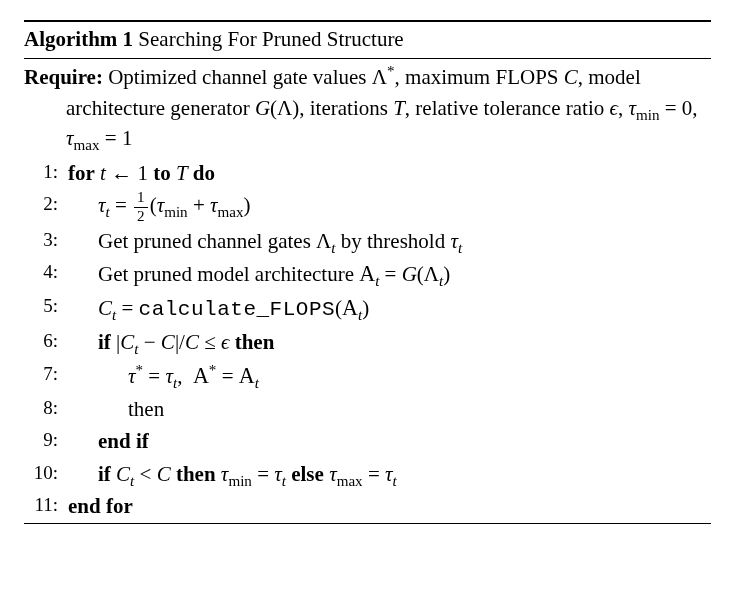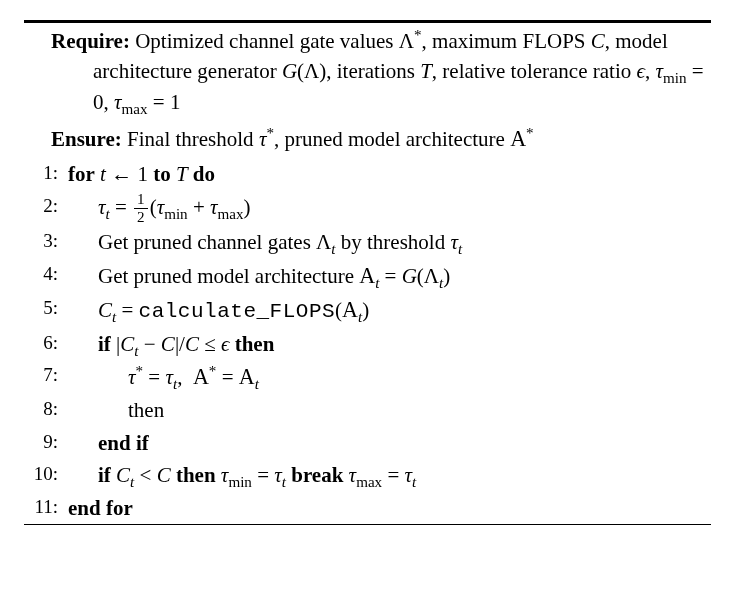--- a/index.html
+++ b/index.html
@@ -13,21 +13,21 @@
     color: #000;
     background: #fff;
   }
   .algo-box { width: 100%; }
   .rule-thick { border-top: 2px solid #000; margin: 0; }
   .rule-thin  { border-top: 1px solid #000; margin: 0; }
   .title-line { padding: 2px 0 4px 0; }
   .title-line .num  { font-weight: bold; }
   .title-line .name { }
   .block { padding: 3px 0 3px 0; }
-  .hang { padding-left: 42px; text-indent: -42px; margin-left: 27px; }
+  .hang { padding-left: 42px; text-indent: -42px; }
   .kw { font-weight: bold; }
   ol.alg {
     list-style: none;
     counter-reset: ln;
     margin: 0;
     padding: 0;
   }
   ol.alg > li {
     counter-increment: ln;
     display: flex;
@@ -57,32 +57,32 @@
   }
   .frac .fn { display:block; border-bottom: 1px solid #000; padding: 0 3px 1px 3px; }
   .frac .fd { display:block; padding: 1px 3px 0 3px; }
 </style>
 </head>
 <body>
 
 <div class="algo-box">
   <div class="rule-thick"></div>
 
+  <div class="title-line">
+    <span class="num">Algorithm 1</span>
+    <span class="name">Searching For Pruned Structure</span>
+  </div>
 
   <div class="rule-thin"></div>
 
   <div class="block hang">
     <span class="kw">Require:</span>
     <span>Optimized channel gate values Λ<sup>*</sup>, maximum FLOPS <i>C</i>, model architecture generator <i>G</i>(Λ), iterations <i>T</i>, relative tolerance ratio <i>ϵ</i>, <i>τ</i><sub>min</sub> = 0, <i>τ</i><sub>max</sub> = 1</span>
   </div>
 
-  <div class="block hang">
-    <span class="kw">Ensure:</span>
-    <span>Final threshold <i>τ</i><sup>*</sup>, pruned model architecture <span class="cal">A</span><sup>*</sup></span>
-  </div>
 
   <ol class="alg">
     <li>
         <span><span class="kw">for</span> <i>t</i> ← 1 <span class="kw">to</span> <i>T</i> <span class="kw">do</span></span>
       </li>
     <li>
         <span class="ind1"><i>τ</i><sub><i>t</i></sub> = <span class="frac"><span class="fn">1</span><span class="fd">2</span></span>(<i>τ</i><sub>min</sub> + <i>τ</i><sub>max</sub>)</span>
       </li>
     <li>
         <span class="ind1">Get pruned channel gates Λ<sub><i>t</i></sub> by threshold <i>τ</i><sub><i>t</i></sub></span>
@@ -99,21 +99,21 @@
     <li>
         <span class="ind2"><i>τ</i><sup>*</sup> = <i>τ</i><sub><i>t</i></sub>,&nbsp; <span class="cal">A</span><sup>*</sup> = <span class="cal">A</span><sub><i>t</i></sub></span>
       </li>
     <li>
         <span class="ind2">then</span>
       </li>
     <li>
         <span class="ind1"><span class="kw">end if</span></span>
       </li>
     <li>
-        <span class="ind1"><span class="kw">if</span> <i>C</i><sub><i>t</i></sub> &lt; <i>C</i> <span class="kw">then</span> <i>τ</i><sub>min</sub> = <i>τ</i><sub><i>t</i></sub> <span class="kw">break</span> <i>τ</i><sub>max</sub> = <i>τ</i><sub><i>t</i></sub></span>
+        <span class="ind1"><span class="kw">if</span> <i>C</i><sub><i>t</i></sub> &lt; <i>C</i> <span class="kw">then</span> <i>τ</i><sub>min</sub> = <i>τ</i><sub><i>t</i></sub> <span class="kw">else</span> <i>τ</i><sub>max</sub> = <i>τ</i><sub><i>t</i></sub></span>
       </li>
     <li>
         <span><span class="kw">end for</span></span>
       </li>
   </ol>
 
   <div class="rule-thin"></div>
 </div>
 
 </body></html>

